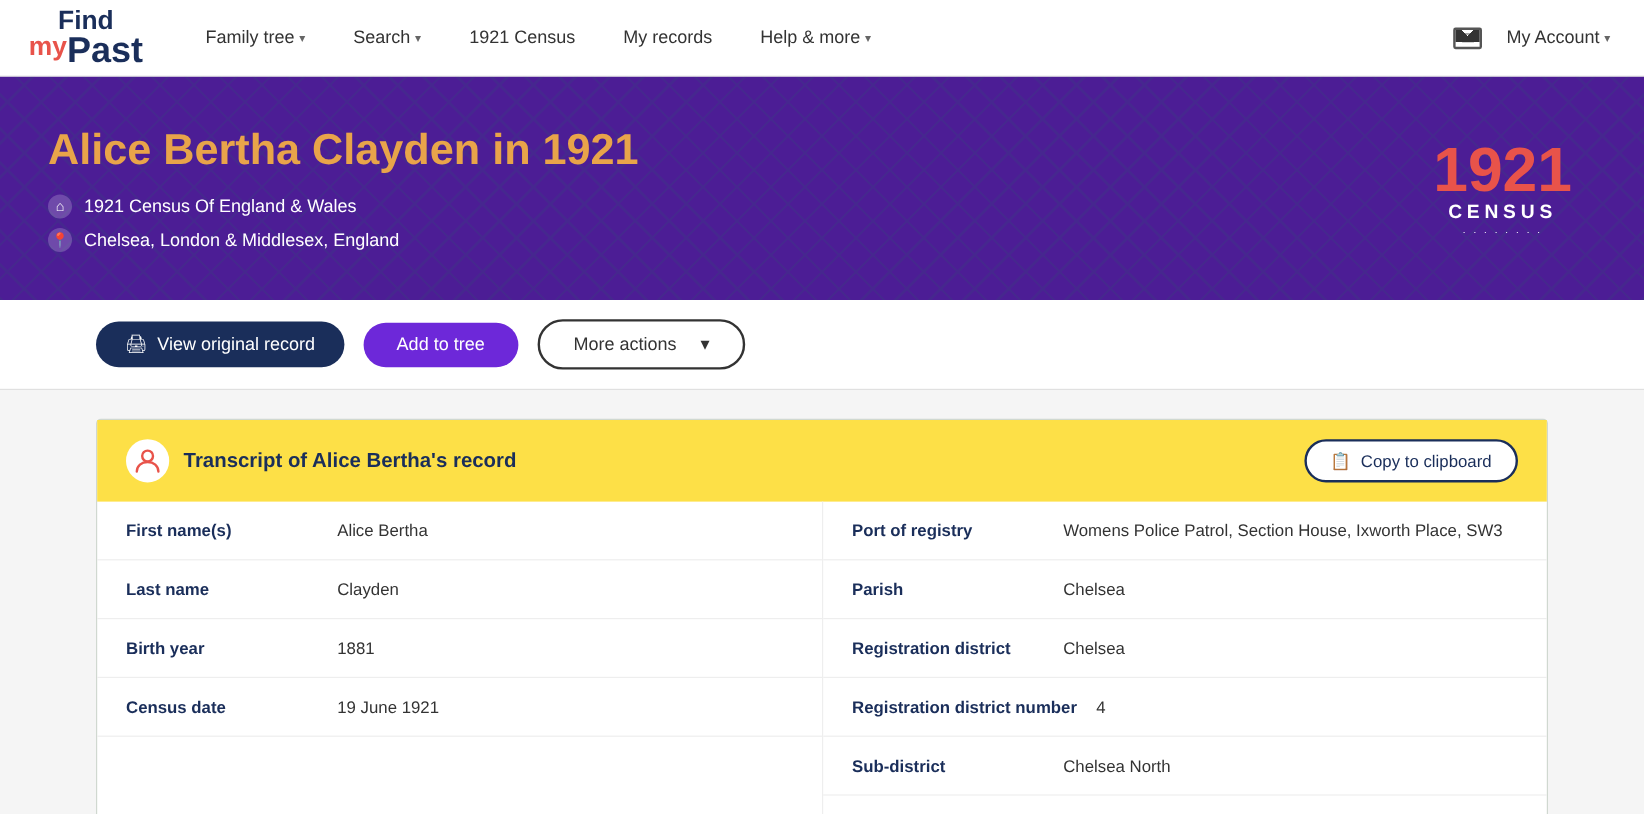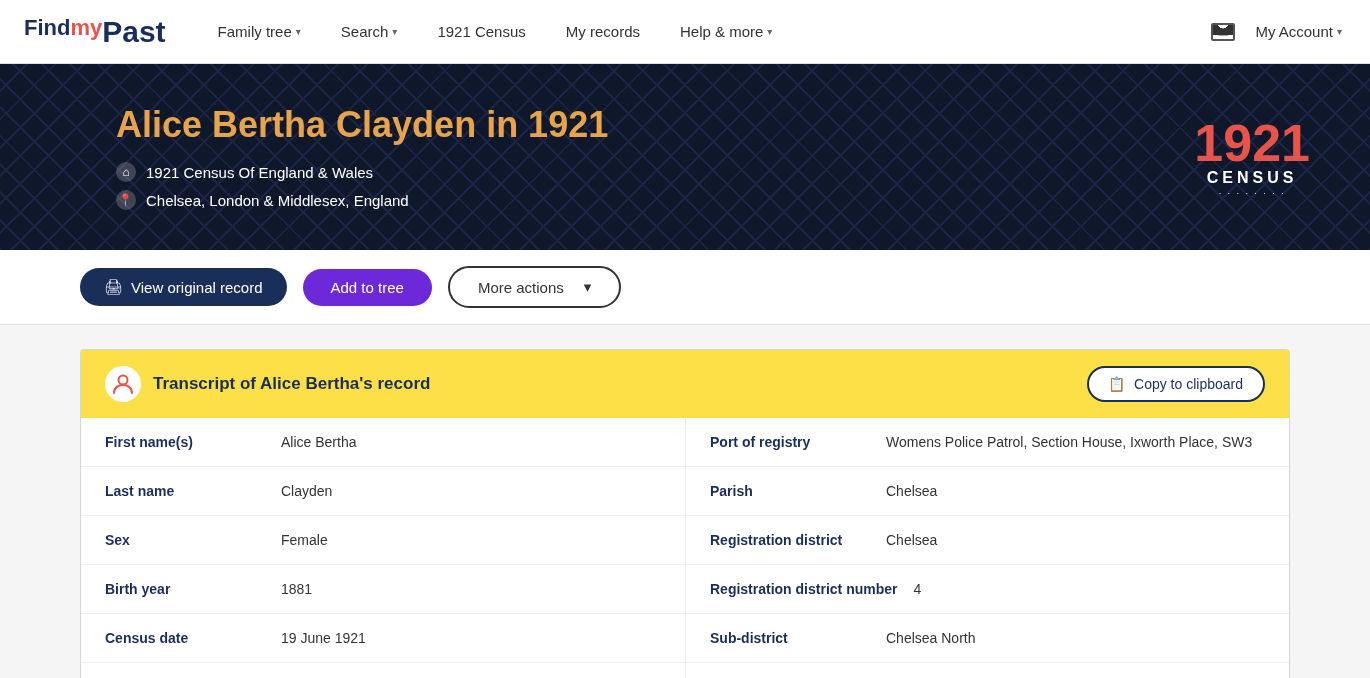--- a/index.html
+++ b/index.html
@@ -17,21 +17,21 @@
     }
     .logo {
       display: flex;
       align-items: center;
       margin-right: 32px;
       text-decoration: none;
     }
     .logo-find { font-size: 22px; font-weight: 900; color: #1a2e5a; line-height: 1; }
     .logo-my { font-size: 22px; font-weight: 900; color: #e8534a; line-height: 1; }
     .logo-past { font-size: 30px; font-weight: 900; color: #1a2e5a; line-height: 1; }
-    .logo-block { display: flex; flex-direction: row; }
+    .logo-block { display: flex; flex-direction: column; align-items: center; }
     .logo-top { display: flex; }
     .logo-bottom { display: flex; }
 
     .nav-items { display: flex; align-items: center; gap: 0; flex: 1; }
     .nav-item {
       display: flex;
       align-items: center;
       gap: 4px;
       padding: 0 20px;
       height: 64px;
@@ -54,24 +54,24 @@
     .nav-icon-mail::after {
       content: '';
       position: absolute;
       top: 0; left: 0; right: 0;
       height: 10px;
       background: linear-gradient(135deg, transparent 50%, #333 50%), linear-gradient(-135deg, transparent 50%, #333 50%);
     }
 
     
     .hero {
-      background: #0f172a;
+      background: #4c1d95;
       position: relative;
       overflow: hidden;
-      padding: 40px 116px;
+      padding: 40px 40px;
       min-height: 165px;
     }
     .hero-bg {
       position: absolute;
       top: 0; left: 0; right: 0; bottom: 0;
       opacity: 0.3;
       background: repeating-linear-gradient(
         45deg,
         #3a4080 0px, #3a4080 2px,
         transparent 2px, transparent 20px
@@ -330,24 +330,20 @@
       <div class="data-col">
         <div class="data-row">
           <span class="data-label">First name(s)</span>
           <span class="data-value">Alice Bertha</span>
         </div>
         <div class="data-row">
           <span class="data-label">Last name</span>
           <span class="data-value">Clayden</span>
         </div>
         <div class="data-row">
-          <span class="data-label">Sex</span>
-          <span class="data-value">Female</span>
-        </div>
-        <div class="data-row">
           <span class="data-label">Birth year</span>
           <span class="data-value">1881</span>
         </div>
         <div class="data-row">
           <span class="data-label">Census date</span>
           <span class="data-value">19 June 1921</span>
         </div>
         <div class="data-row">
           
           

